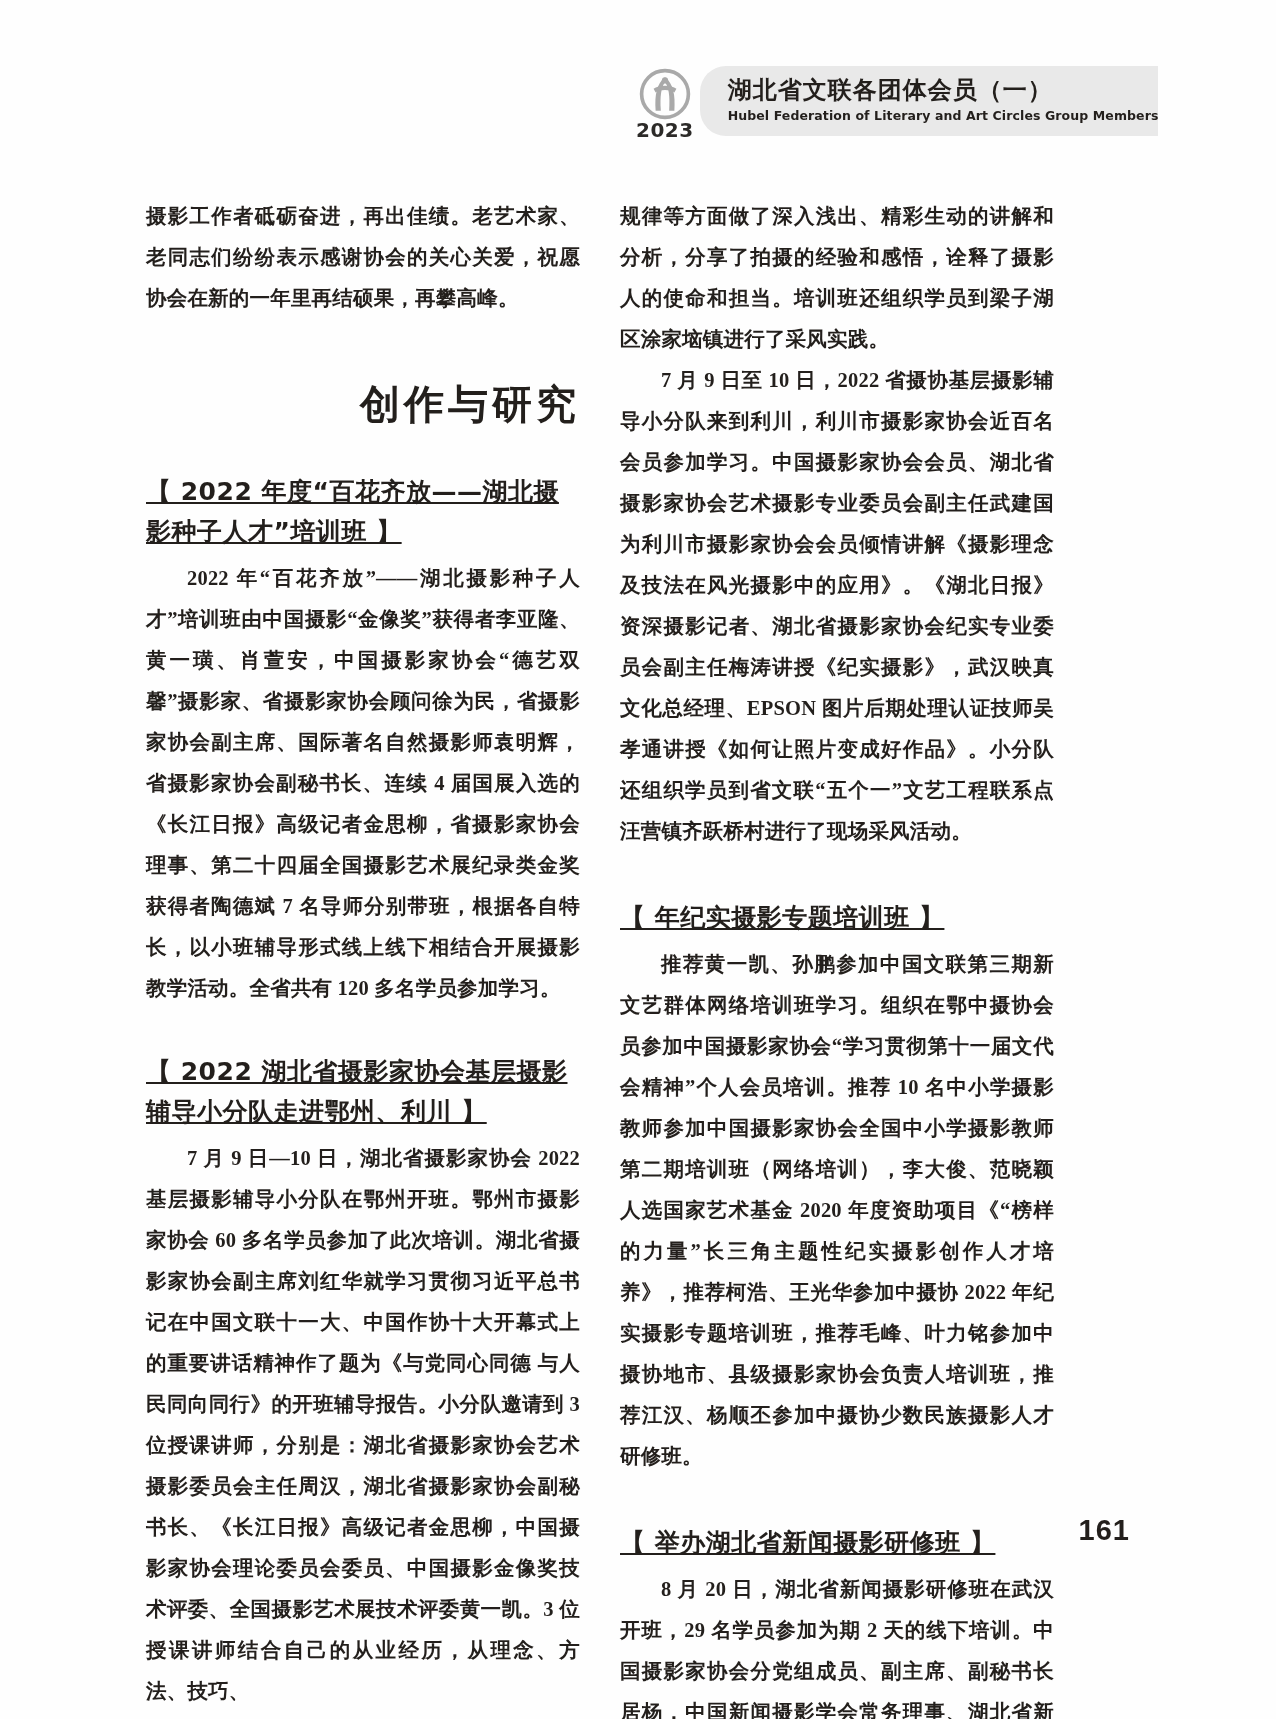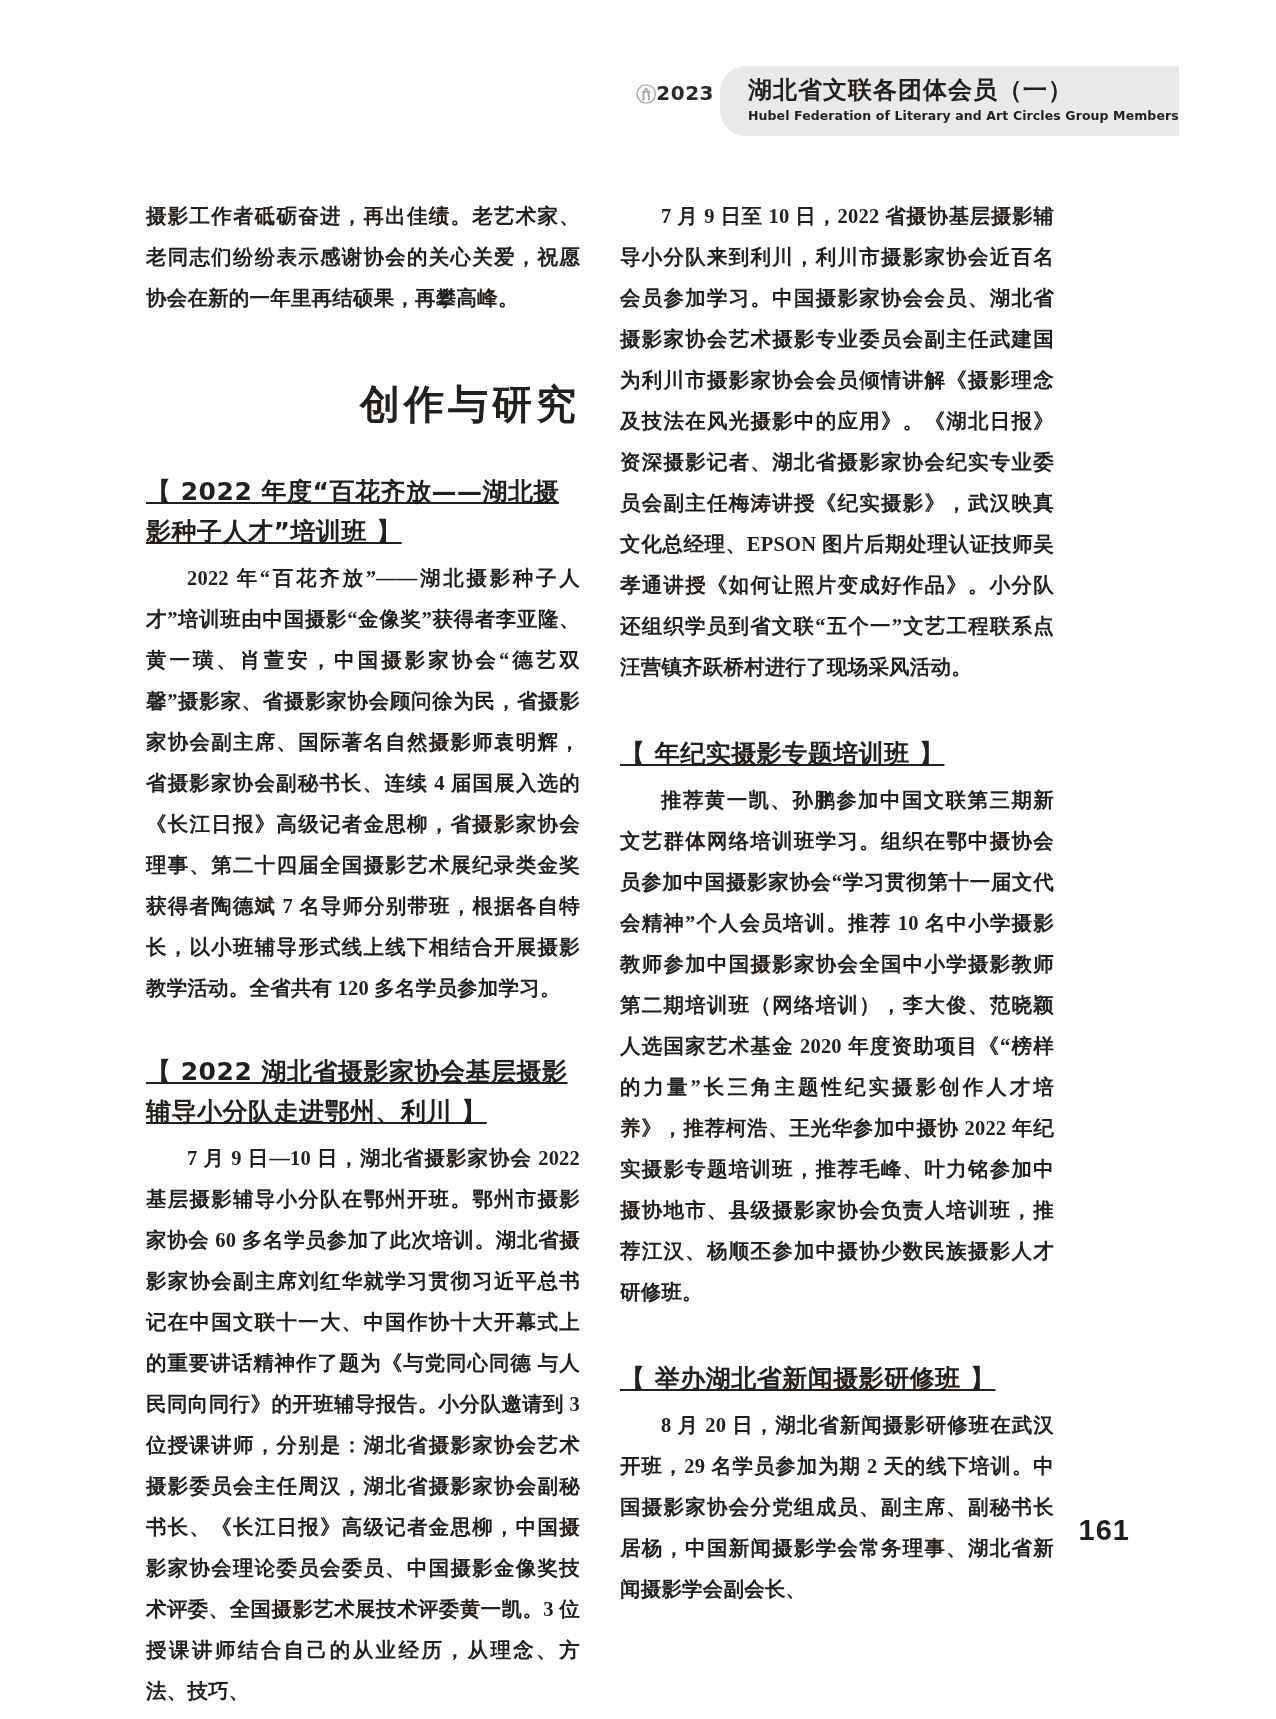--- a/index.html
+++ b/index.html
@@ -29,21 +29,21 @@
     top: 66px;
     left: 636px;
     width: 520px;
     height: 72px;
     display: flex;
     align-items: flex-start;
   }
   .header-logo-wrap {
     width: 78px;
     display: flex;
-    flex-direction: row;
+    flex-direction: column;
     align-items: center;
     padding-top: 2px;
   }
   .logo-mark {
     width: 52px;
     height: 52px;
     display: block;
   }
   .logo-year {
     font-family: "DejaVu Sans", sans-serif;
@@ -172,20 +172,21 @@
     <p class="para indent">2022 年“百花齐放”——湖北摄影种子人才”培训班由中国摄影“金像奖”获得者李亚隆、黄一璜、肖萱安，中国摄影家协会“德艺双馨”摄影家、省摄影家协会顾问徐为民，省摄影家协会副主席、国际著名自然摄影师袁明辉，省摄影家协会副秘书长、连续 4 届国展入选的《长江日报》高级记者金思柳，省摄影家协会理事、第二十四届全国摄影艺术展纪录类金奖获得者陶德斌 7 名导师分别带班，根据各自特长，以小班辅导形式线上线下相结合开展摄影教学活动。全省共有 120 多名学员参加学习。</p>
 
     <div class="gap-sm"></div>
 
     <h2 class="heading tight">【 2022 湖北省摄影家协会基层摄影辅导小分队走进鄂州、利川 】</h2>
     <p class="para indent">7 月 9 日—10 日，湖北省摄影家协会 2022 基层摄影辅导小分队在鄂州开班。鄂州市摄影家协会 60 多名学员参加了此次培训。湖北省摄影家协会副主席刘红华就学习贯彻习近平总书记在中国文联十一大、中国作协十大开幕式上的重要讲话精神作了题为《与党同心同德 与人民同向同行》的开班辅导报告。小分队邀请到 3 位授课讲师，分别是：湖北省摄影家协会艺术摄影委员会主任周汉，湖北省摄影家协会副秘书长、《长江日报》高级记者金思柳，中国摄影家协会理论委员会委员、中国摄影金像奖技术评委、全国摄影艺术展技术评委黄一凯。3 位授课讲师结合自己的从业经历，从理念、方法、技巧、</p>
   </div>
 
   <div class="col col-right">
 
+    <p class="para">规律等方面做了深入浅出、精彩生动的讲解和分析，分享了拍摄的经验和感悟，诠释了摄影人的使命和担当。培训班还组织学员到梁子湖区涂家垴镇进行了采风实践。</p>
     <p class="para indent">7 月 9 日至 10 日，2022 省摄协基层摄影辅导小分队来到利川，利川市摄影家协会近百名会员参加学习。中国摄影家协会会员、湖北省摄影家协会艺术摄影专业委员会副主任武建国为利川市摄影家协会会员倾情讲解《摄影理念及技法在风光摄影中的应用》。《湖北日报》资深摄影记者、湖北省摄影家协会纪实专业委员会副主任梅涛讲授《纪实摄影》，武汉映真文化总经理、EPSON 图片后期处理认证技师吴孝通讲授《如何让照片变成好作品》。小分队还组织学员到省文联“五个一”文艺工程联系点汪营镇齐跃桥村进行了现场采风活动。</p>
 
     <div class="gap-sm"></div>
 
     <h2 class="heading">【 年纪实摄影专题培训班 】</h2>
     <p class="para indent">推荐黄一凯、孙鹏参加中国文联第三期新文艺群体网络培训班学习。组织在鄂中摄协会员参加中国摄影家协会“学习贯彻第十一届文代会精神”个人会员培训。推荐 10 名中小学摄影教师参加中国摄影家协会全国中小学摄影教师第二期培训班（网络培训），李大俊、范晓颖人选国家艺术基金 2020 年度资助项目《“榜样的力量”长三角主题性纪实摄影创作人才培养》，推荐柯浩、王光华参加中摄协 2022 年纪实摄影专题培训班，推荐毛峰、叶力铭参加中摄协地市、县级摄影家协会负责人培训班，推荐江汉、杨顺丕参加中摄协少数民族摄影人才研修班。</p>
 
     <div class="gap-sm"></div>
 
     <h2 class="heading">【 举办湖北省新闻摄影研修班 】</h2>

